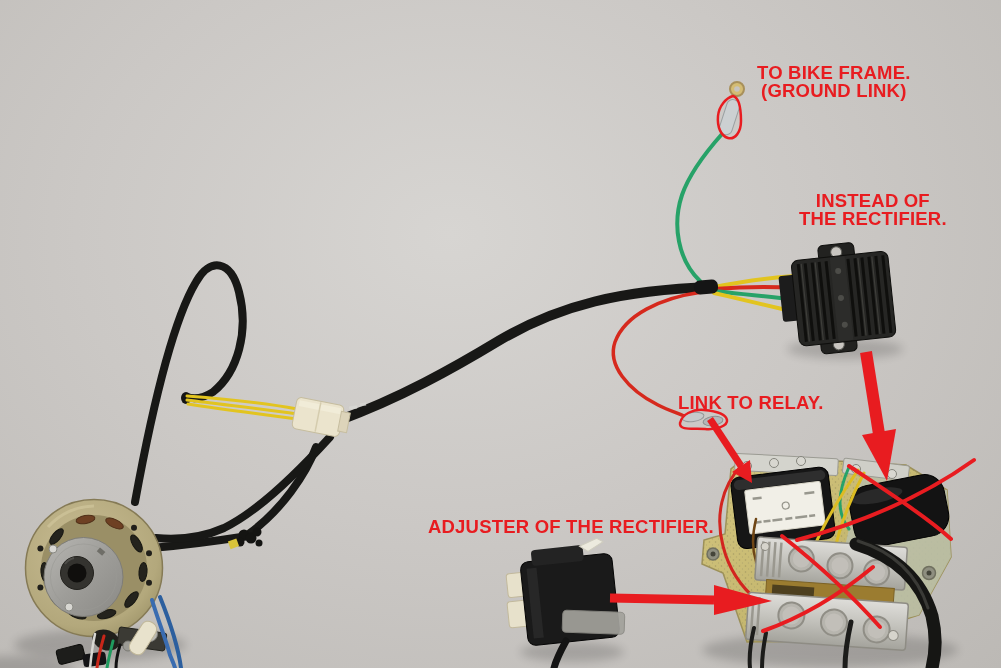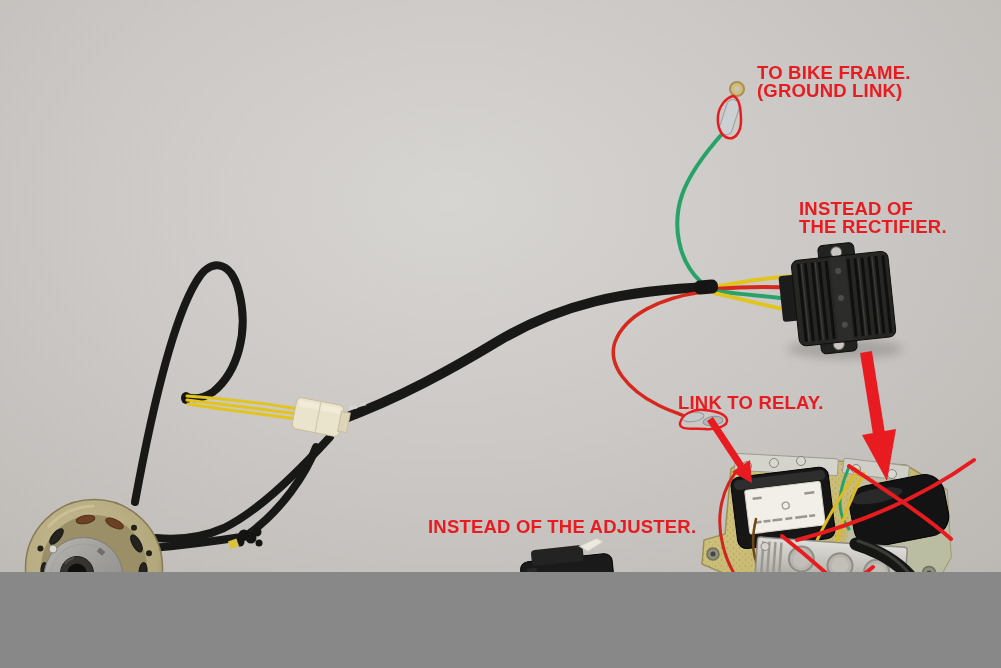--- a/index.html
+++ b/index.html
@@ -1,20 +1,21 @@
 <!DOCTYPE html>
 <html style="--red: #e81c20;"><head>
 <meta charset="utf-8">
 <style>
   html,body{margin:0;padding:0;background:#888;}
   :root{--red:#e81c20;}
   .stage{
-    position:relative;width:1001px;height:572px;overflow:hidden;
+    position:relative;width:1001px;height:668px;overflow:hidden;
     background:radial-gradient(ellipse at 45% 35%, #d7d5d2 0%, #cbc8c5 48%, #bcb9b5 100%);
     font-family:"Liberation Sans", sans-serif;
+    text-align:center;
   }
   .stage svg{position:absolute;left:0;top:0;}
   .lbl{
     position:absolute;color:var(--red);
     font:700 18.5px/17.5px "Liberation Sans",sans-serif;
     letter-spacing:.2px;white-space:nowrap;user-select:none;
   }
 </style>
 </head>
 <body>
@@ -305,22 +306,22 @@
       <polygon points="772,601 714,615 714,585" stroke="none"></polygon>
     </g>
   </g>
 </svg>
 
 <div class="lbl" style="left:757px;top:64px">
   <div>TO BIKE FRAME.</div>
   <div>(GROUND LINK)</div>
 </div>
 
-<div class="lbl" style="left:799px;top:200px">
+<div class="lbl" style="left:799px;top:192px">
   <div>INSTEAD OF</div>
   <div>THE RECTIFIER.</div>
 </div>
 
 <div class="lbl" style="left:678px;top:394px">LINK TO RELAY.</div>
 
-<div class="lbl" style="left:428px;top:518px">INSTEAD OF THE ADJUSTER.</div>
+<div class="lbl" style="left:428px;top:518px">ADJUSTER OF THE RECTIFIER.</div>
 
 </div>
 
 </body></html>

